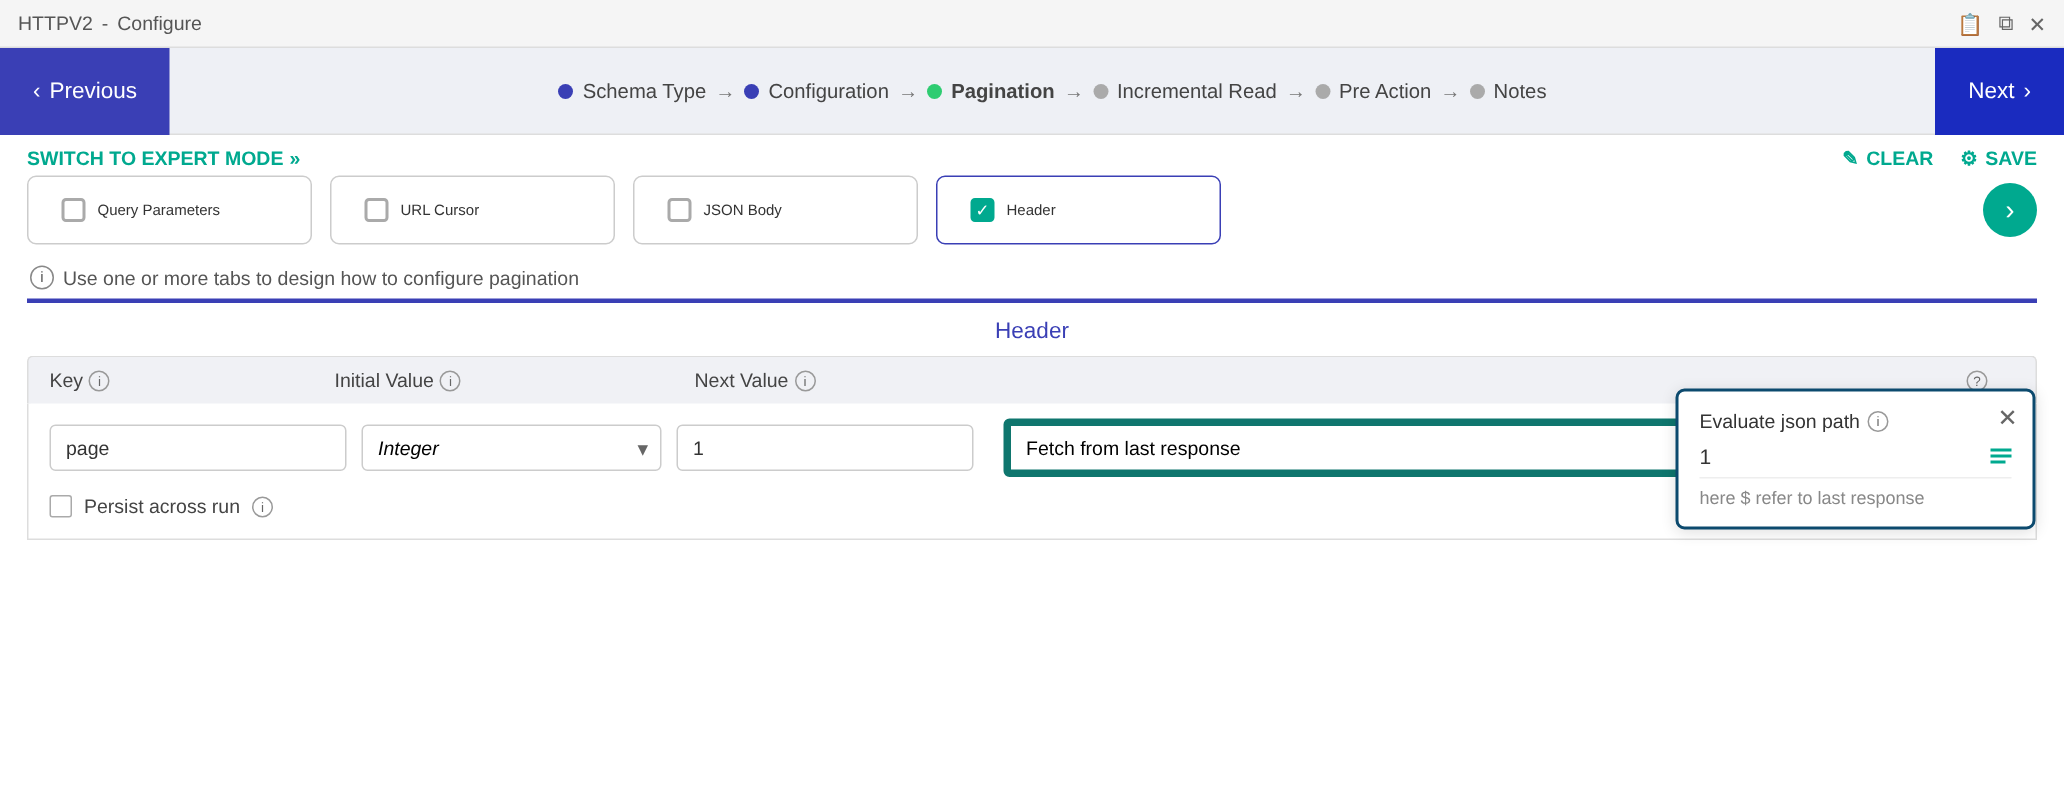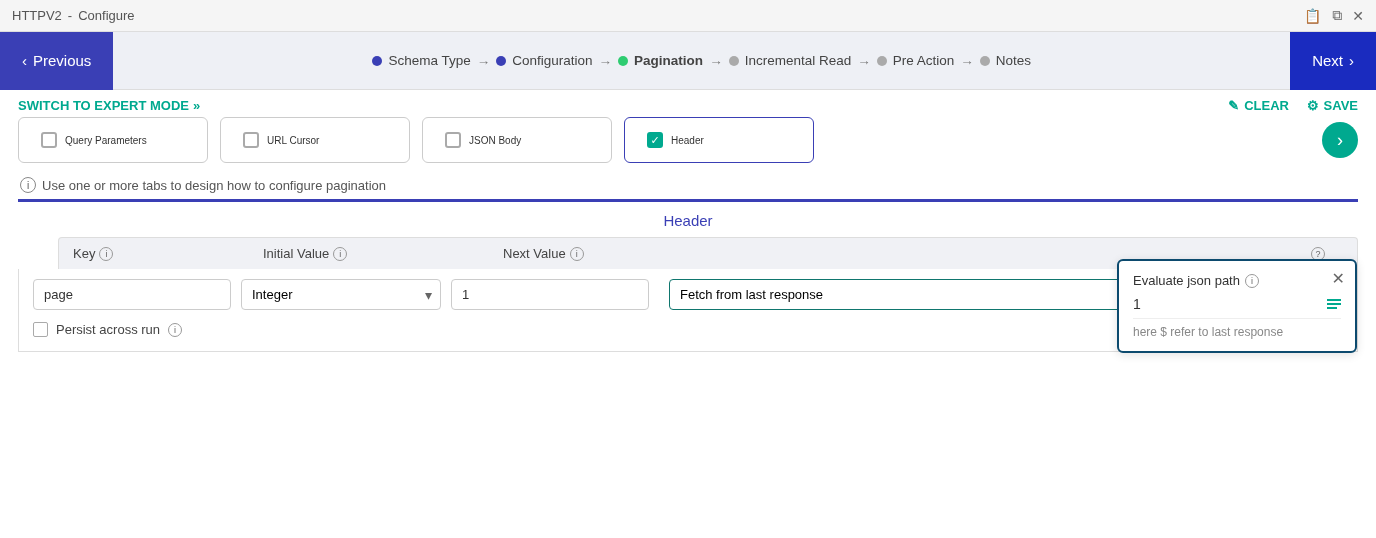--- a/index.html
+++ b/index.html
@@ -67,21 +67,21 @@
     .info-row { display: flex; align-items: center; gap: 6px; color: #555; font-size: 13px; margin-bottom: 6px; padding-left: 2px; }
     .info-icon { width: 16px; height: 16px; border-radius: 50%; border: 1px solid #888; display: flex; align-items: center; justify-content: center; font-size: 10px; color: #555; flex-shrink: 0; }
 
     .blue-divider { height: 3px; background: #3a3fb5; margin-bottom: 0; }
 
     .section-title { text-align: center; color: #3a3fb5; font-size: 15px; font-weight: 500; padding: 10px 0 8px; }
 
     .table-header {
       display: flex; align-items: center; background: #f0f1f5;
       padding: 8px 14px; border-radius: 4px 4px 0 0;
-      border: 1px solid #ddd; border-bottom: none; gap: 0; margin-left: 40px;
+      border: 1px solid #ddd; border-bottom: none; gap: 0;
     }
     .th { font-size: 13px; color: #444; font-weight: 500; display: flex; align-items: center; gap: 4px; }
     .th-key { flex: 0 0 190px; }
     .th-initial { flex: 0 0 240px; }
     .th-next { flex: 1; }
     .th-action { flex: 0 0 32px; }
     .info-circle { width: 14px; height: 14px; border-radius: 50%; border: 1px solid #999; display: inline-flex; align-items: center; justify-content: center; font-size: 9px; color: #666; }
 
     .table-body {
       border: 1px solid #ddd; border-top: none; padding: 10px 14px;
@@ -94,29 +94,29 @@
       font-size: 13px; color: #333; background: #fff; outline: none;
     }
     .key-input { flex: 0 0 180px; }
 
     .select-wrapper {
       flex: 0 0 200px; display: flex; align-items: center;
       border: 1px solid #ccc; border-radius: 4px; background: #fff; overflow: hidden;
     }
     .select-wrapper select {
       flex: 1; border: none; padding: 7px 10px; font-size: 13px; background: transparent;
-      outline: none; cursor: pointer; appearance: none;
+      outline: none; cursor: pointer; appearance: none; font-style: italic;
     }
     .select-caret { padding: 0 8px; color: #666; pointer-events: none; }
 
     .value-input-sm { flex: 0 0 100px; margin: 0 10px; }
 
     .fetch-wrapper {
       flex: 1; display: flex; align-items: center;
-      border: 1px solid #0f766e; border-radius: 4px; background: #fff; overflow: hidden; margin-left: 10px;
+      border: 5px solid #0f766e; border-radius: 4px; background: #fff; overflow: hidden; margin-left: 10px;
     }
     .fetch-wrapper select {
       flex: 1; border: none; padding: 7px 10px; font-size: 13px; background: transparent;
       outline: none; cursor: pointer; appearance: none;
     }
 
     .persist-row { display: flex; align-items: center; gap: 8px; padding: 4px 0; }
     .persist-checkbox {
       width: 15px; height: 15px; border: 1.5px solid #aaa; border-radius: 2px;
       display: inline-flex; align-items: center; justify-content: center;

